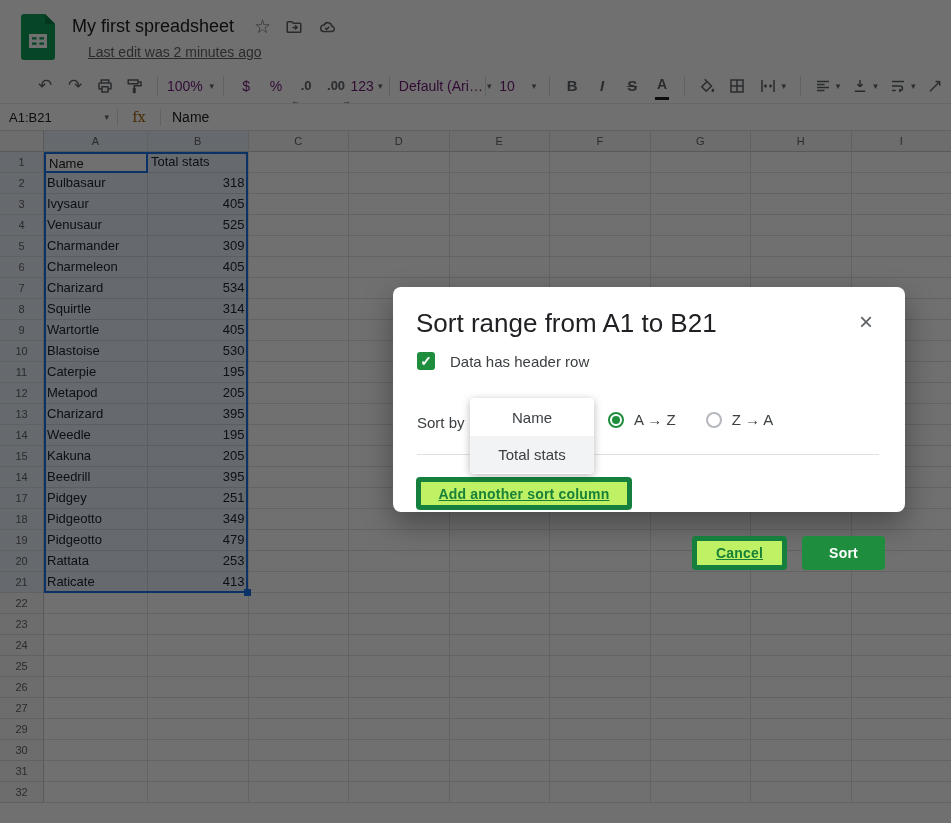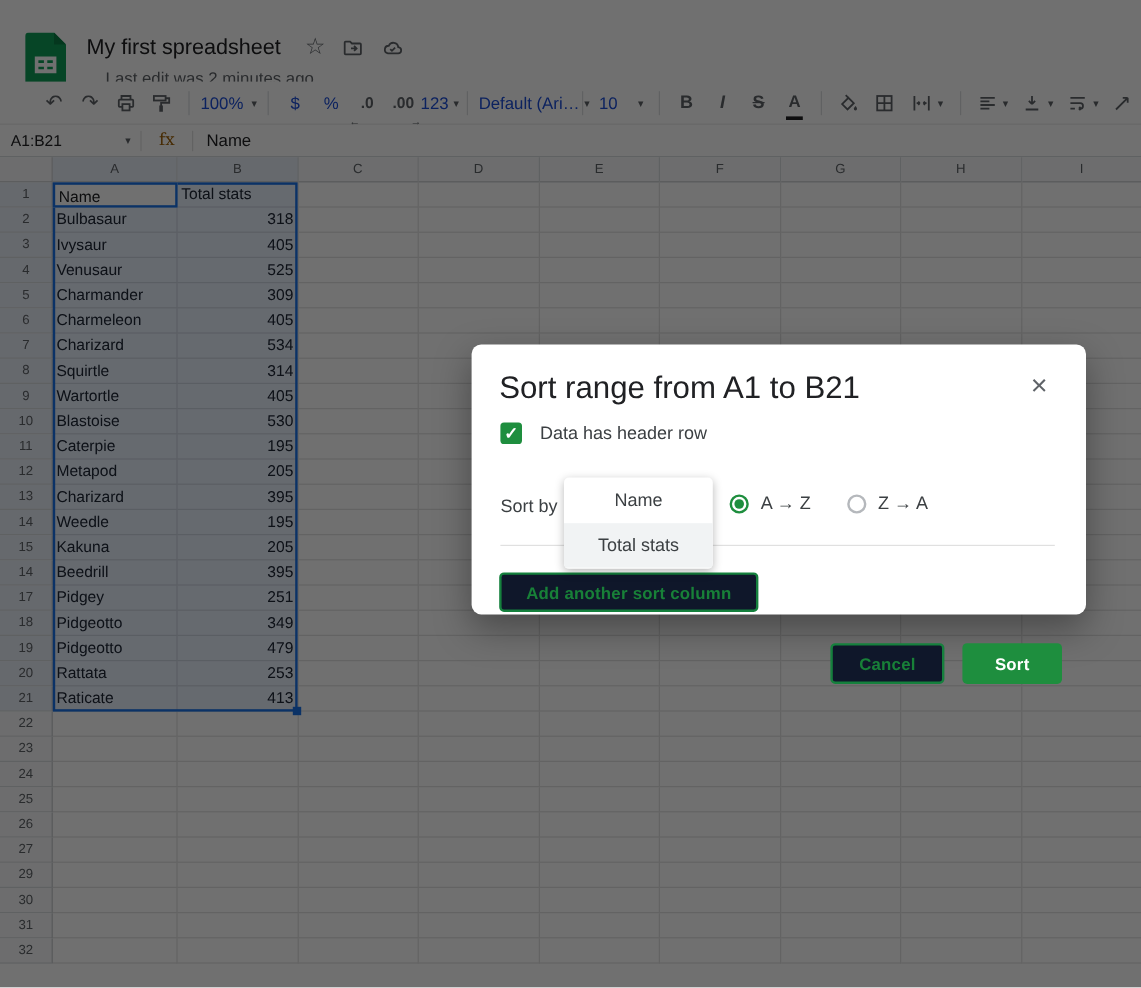--- a/index.html
+++ b/index.html
@@ -1,35 +1,35 @@
 <!DOCTYPE html>
 <html><head>
 <meta charset="utf-8">
 <style>
   html,body{margin:0;padding:0;background:#e9e9e9;}
   .app{position:relative;width:951px;height:823px;overflow:hidden;background:#fff;
        font-family:"Liberation Sans",sans-serif;color:#202124;}
   
-  .topbar{position:absolute;left:0;top:17px;width:822px;height:68px;background:#fff;}
+  .topbar{position:absolute;left:0;top:4px;width:822px;height:68px;background:#fff;}
   .logo{position:absolute;left:21px;top:10px;}
   .title-row{position:absolute;left:72px;top:12px;display:flex;align-items:center;gap:20px;}
   .doc-title{font-size:18px;color:#202124;}
   .title-icons{display:flex;align-items:center;gap:14px;color:#5f6368;}
   .star{font-size:19px;line-height:18px;color:#5f6368;}
   .menubar{position:absolute;left:72px;top:40px;display:flex;align-items:center;column-gap:11px;
            font-size:14px;color:#202124;}
   .menu-item{cursor:default;}
   .last-edit{margin-left:16px;color:#5f6368;text-decoration:underline;font-size:14px;}
   
   .toolbar{position:absolute;left:0;top:68px;width:951px;height:36px;background:#fff;
            border-bottom:1px solid #e8e8e8;display:flex;align-items:center;padding-left:30px;
            box-sizing:border-box;white-space:nowrap;}
   .tb-btn{display:flex;align-items:center;justify-content:center;height:26px;min-width:26px;
           margin:0 2px;color:#5f6368;font-size:14px;border-radius:2px;}
-  .tb-txt{font-size:14px;color:#1d4ed8;}
+  .tb-txt{font-size:14px;color:#701a75;}
   .tb-sep{width:1px;height:20px;background:#dadce0;margin:0 7px;flex:none;}
   .caret{font-size:9px;color:#5f6368;margin-left:4px;}
   .glyph{font-size:17px;color:#5f6368;}
   .b-bold{font-weight:700;font-size:15px;color:#5f6368;}
   .b-italic{font-style:italic;font-size:15px;font-weight:700;color:#5f6368;}
   .b-strike{text-decoration:line-through;font-size:15px;font-weight:700;color:#5f6368;}
   .b-color{position:relative;font-size:14px;font-weight:700;color:#5f6368;padding-bottom:4px;}
   .b-color::after{content:"";position:absolute;left:50%;transform:translateX(-50%);bottom:1px;
                   width:14px;height:3px;background:#202124;}
   .dec{position:relative;font-size:13px;font-weight:700;color:#5f6368;}
@@ -87,21 +87,21 @@
   .radio-group{position:absolute;left:215px;top:124px;display:flex;align-items:center;gap:30px;}
   .radio-item{display:flex;align-items:center;gap:10px;font-size:15px;color:#3c4043;}
   .radio{width:16px;height:16px;border-radius:50%;box-sizing:border-box;position:relative;flex:none;}
   .radio.on{border:2px solid #1e8e3e;}
   .radio.on::after{content:"";position:absolute;left:2px;top:2px;width:8px;height:8px;
                    border-radius:50%;background:#1e8e3e;}
   .radio.off{border:2px solid #b5b8bc;}
   .dlg-divider{position:absolute;left:24px;top:167px;width:462px;height:1px;background:#e0e0e0;}
   .btn{display:flex;align-items:center;justify-content:center;border-radius:4px;
        font-size:14px;font-weight:700;letter-spacing:.2px;box-sizing:border-box;}
-  .btn.outline{border:2px solid #15803d;background:#0f172a;}
+  .btn.outline{border:5px solid #15803d;background:#bef264;text-decoration:underline;}
   .green-text{color:#188038;}
   .add-btn{position:absolute;left:23px;top:190px;width:216px;height:33px;}
   .cancel-btn{position:absolute;left:299px;top:249px;width:95px;height:34px;}
   .sort-btn{position:absolute;left:409px;top:249px;width:83px;height:34px;color:#fff;border:none;}
   
   .dropdown{position:absolute;left:470px;top:398px;width:124px;background:#fff;border-radius:4px;
             box-shadow:0 2px 8px rgba(0,0,0,.28);z-index:70;overflow:hidden;padding:1px 0;}
   .dd-item{height:37px;line-height:37px;text-align:center;font-size:15px;color:#3c4043;}
   .dd-item.hover{background:#f1f3f4;}
   svg{display:block;}

